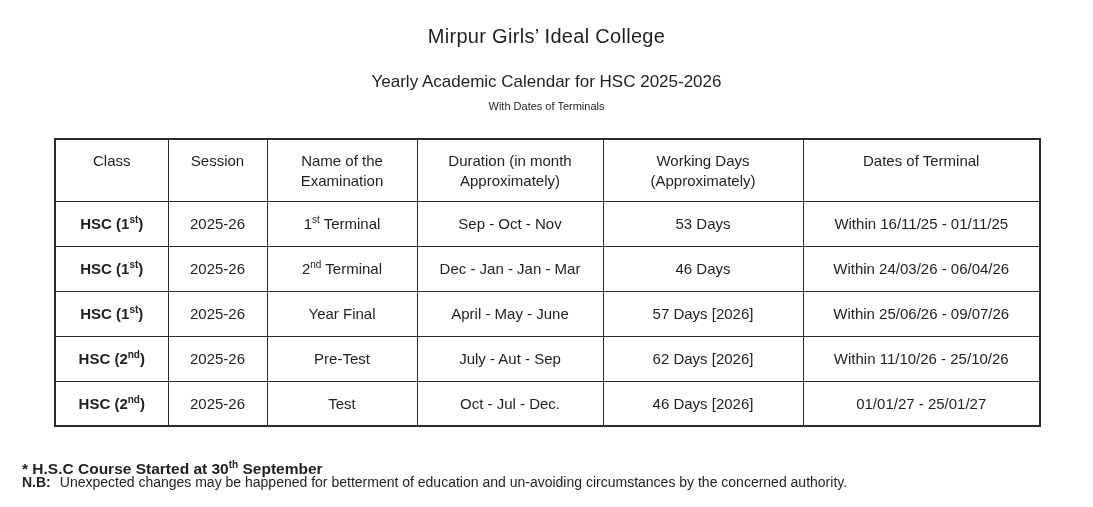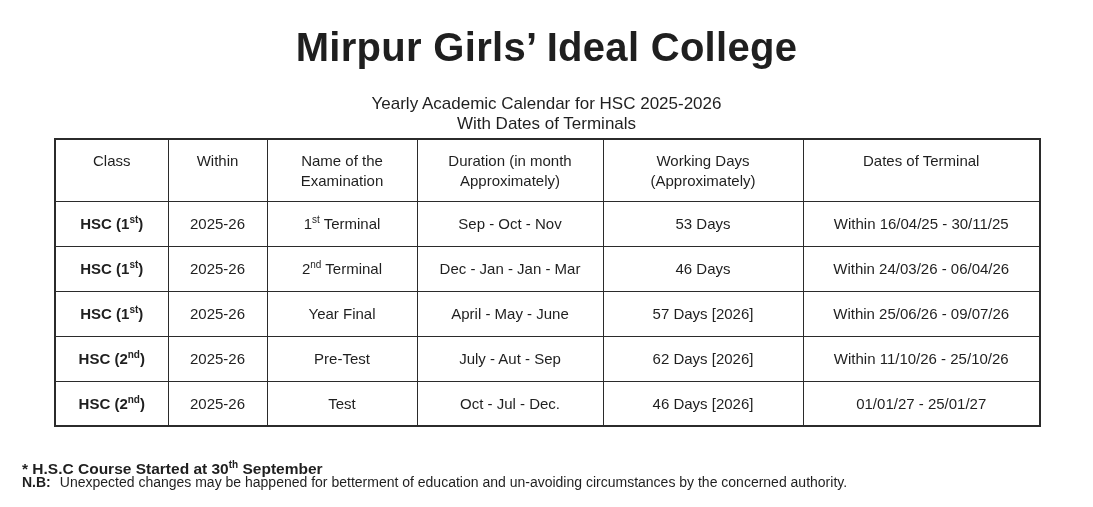--- a/index.html
+++ b/index.html
@@ -11,33 +11,33 @@
     font-family: "Liberation Sans", sans-serif;
     color: #1f1f1f;
     overflow: hidden;
     position: relative;
   }
   .doc-header {
     text-align: center;
     padding-top: 25px;
   }
   .doc-title {
-    font-size: 40px;
-    font-weight: bold;
+    font-size: 20px;
+    font-weight: normal;
     letter-spacing: 0.3px;
     line-height: 1.1;
   }
   .doc-subtitle {
     font-size: 17px;
     margin-top: 25px;
     line-height: 1.2;
   }
   .doc-subsubtitle {
-    font-size: 17px;
-    margin-top: 0;
+    font-size: 11px;
+    margin-top: 8px;
     line-height: 1.2;
   }
   table.calendar {
     position: absolute;
     left: 54px;
     top: 138px;
     width: 985px;
     border-collapse: collapse;
     table-layout: fixed;
     border: 2px solid #2b2b2b;
@@ -101,38 +101,38 @@
     <col style="width:113px">
     <col style="width:99px">
     <col style="width:150px">
     <col style="width:186px">
     <col style="width:200px">
     <col style="width:237px">
   </colgroup>
   <thead>
     <tr>
       <th>Class</th>
-      <th>Within</th>
+      <th>Session</th>
       <th>Name of the
 Examination</th>
       <th>Duration (in month
 Approximately)</th>
       <th>Working Days
 (Approximately)</th>
       <th>Dates of Terminal</th>
     </tr>
   </thead>
   <tbody>
     <tr>
       <td class="class-col"><span>HSC (1</span><sup>st</sup><span>)</span></td>
       <td>2025-26</td>
       <td><span>1</span><sup>st</sup><span> Terminal</span></td>
       <td>Sep - Oct - Nov</td>
       <td>53 Days</td>
-      <td>Within 16/04/25 - 30/11/25</td>
+      <td>Within 16/11/25 - 01/11/25</td>
     </tr>
     <tr>
       <td class="class-col"><span>HSC (1</span><sup>st</sup><span>)</span></td>
       <td>2025-26</td>
       <td><span>2</span><sup>nd</sup><span> Terminal</span></td>
       <td>Dec - Jan - Jan - Mar</td>
       <td>46 Days</td>
       <td>Within 24/03/26 - 06/04/26</td>
     </tr>
     <tr>

